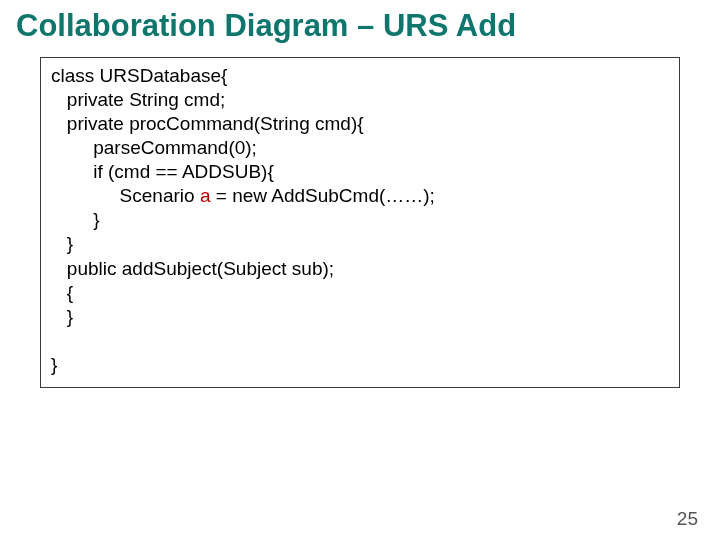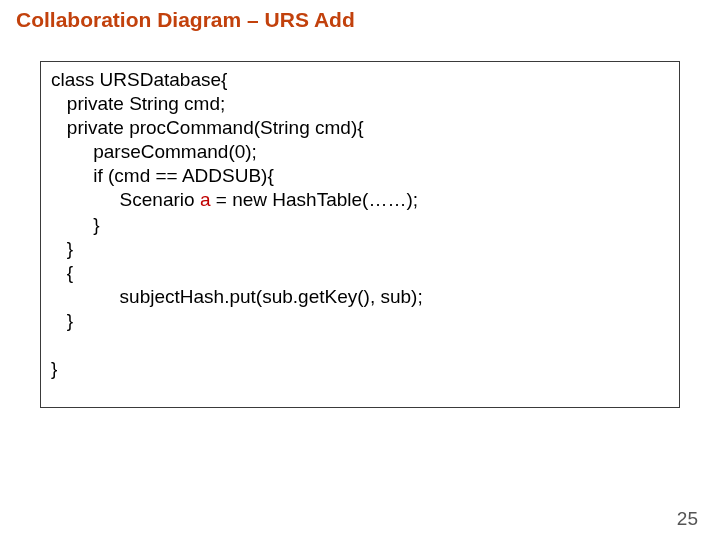--- a/index.html
+++ b/index.html
@@ -1,27 +1,27 @@
 <!DOCTYPE html>
 <html><head>
 <meta charset="utf-8">
 <style>
   * { margin: 0; padding: 0; box-sizing: border-box; }
   html, body { width: 720px; height: 540px; background: #ffffff; font-family: Arial, Helvetica, sans-serif; }
   .slide { width: 720px; height: 540px; position: relative; padding: 8px 16px 16px 16px; }
   .title {
-    color: #c2410c;
-    font-size: 21px;
+    color: #0f766e;
+    font-size: 31px;
     font-weight: bold;
     line-height: 1.18;
-    margin-bottom: 28px;
+    margin-bottom: 12px;
   }
   .code-box {
     border: 1px solid #3a3a3a;
-    padding: 6px 10px 26px 10px;
+    padding: 6px 10px 10px 10px;
     width: 640px;
     margin-left: 24px;
   }
   .code-line {
     font-family: Tahoma, Arial, sans-serif;
     font-size: 19px;
     color: #000;
     line-height: 1.27;
     white-space: pre;
   }
@@ -42,24 +42,24 @@
   <div class="title">
     <div>Collaboration Diagram – URS Add</div>
   </div>
 
   <div class="code-box">
     <div class="code-line">class URSDatabase{</div>
     <div class="code-line">   private String cmd;</div>
     <div class="code-line">   private procCommand(String cmd){</div>
     <div class="code-line">        parseCommand(0);</div>
     <div class="code-line">        if (cmd == ADDSUB){</div>
-    <div class="code-line"><span>             Scenario </span><span class="accent">a</span><span> = new HashTable(……);</span></div>
+    <div class="code-line"><span>             Scenario </span><span class="accent">a</span><span> = new AddSubCmd(……);</span></div>
     <div class="code-line">        }</div>
     <div class="code-line">   }</div>
+    <div class="code-line">   public addSubject(Subject sub);</div>
     <div class="code-line">   {</div>
-    <div class="code-line">             subjectHash.put(sub.getKey(), sub);</div>
     <div class="code-line">   }</div>
     <div class="code-line"> </div>
     <div class="code-line">}</div>
   </div>
 
   <div class="page-num">25</div>
 </div>
 
 </body></html>

